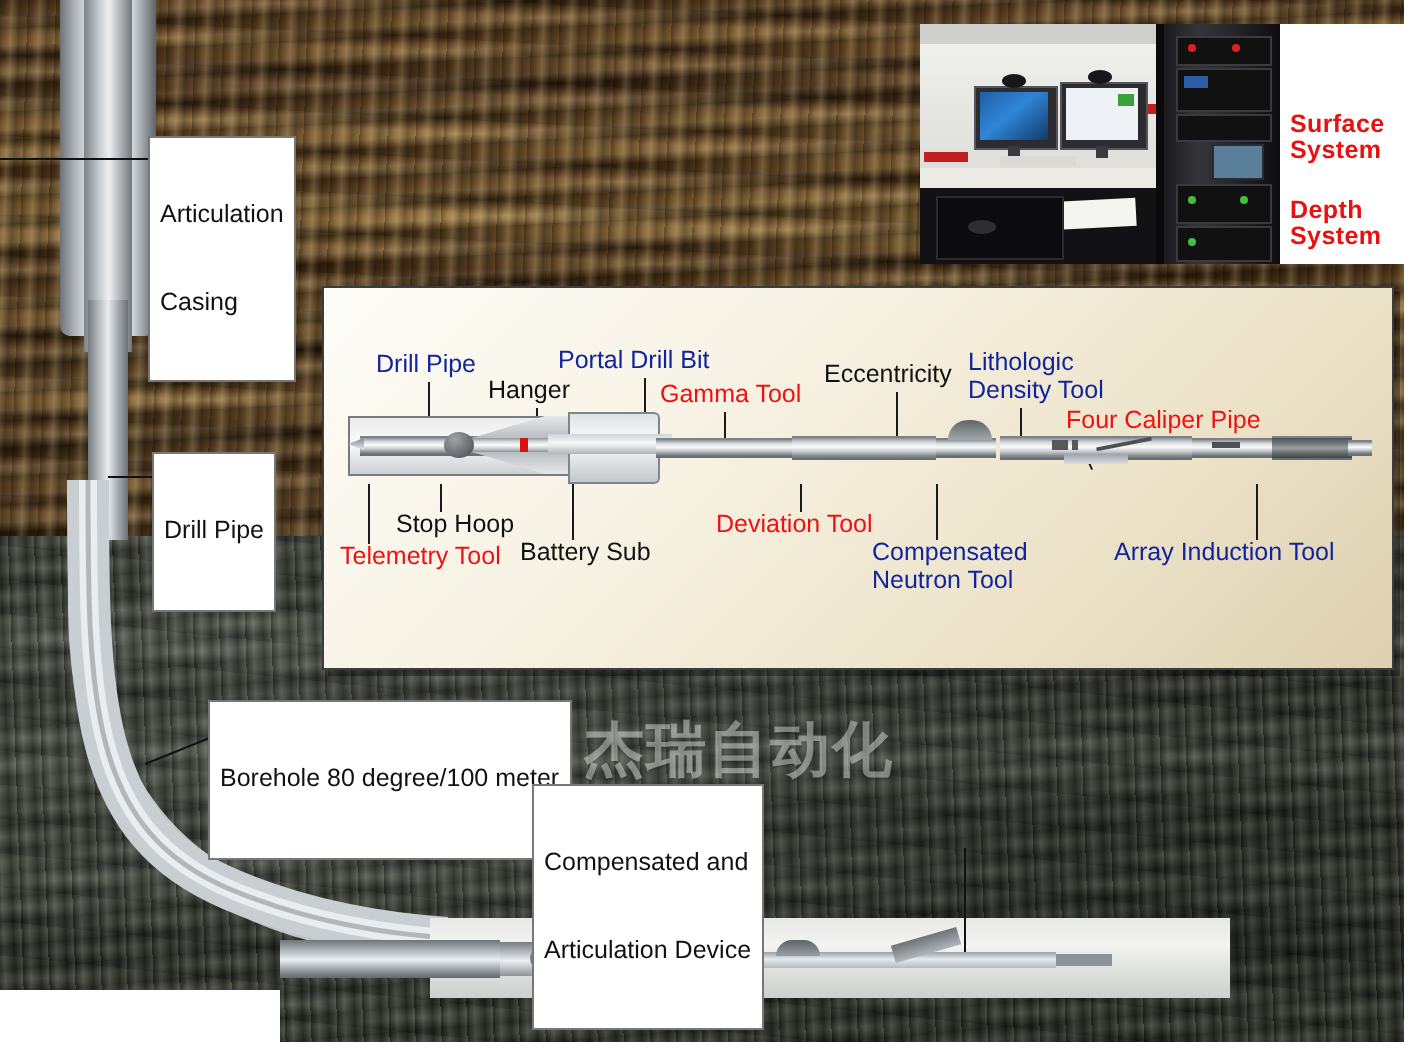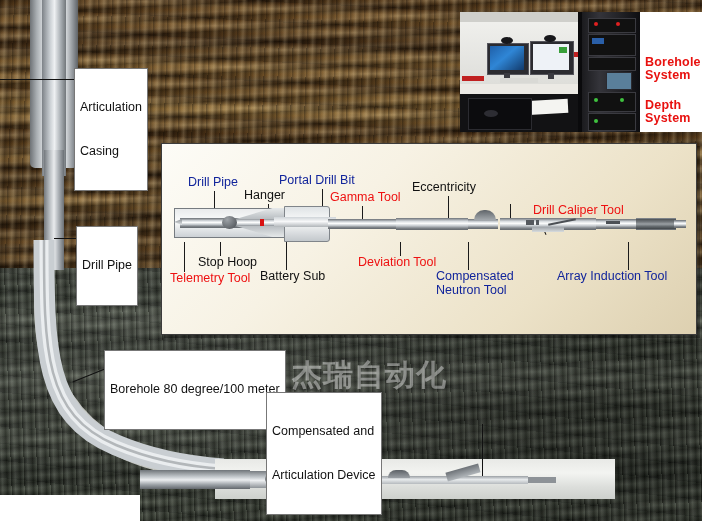--- a/index.html
+++ b/index.html
@@ -184,21 +184,21 @@
       <div class="ph-rack-panel" style="left:128px;top:80px;width:46px;height:18px;"></div>
       <div class="ph-led" style="left:134px;top:86px;width:4px;height:4px;background:#3fc23f;"></div>
       <div class="ph-led" style="left:160px;top:86px;width:4px;height:4px;background:#3fc23f;"></div>
       <div class="ph-rack-panel" style="left:128px;top:101px;width:46px;height:16px;"></div>
       <div class="ph-led" style="left:134px;top:107px;width:4px;height:4px;background:#3fc23f;"></div>
       <div style="position:absolute;left:118px;top:0;width:4px;height:120px;background:#0a0a0c;"></div>
     </div>
   </div>
 
   <div id="label-surface">
-    <div>Borehole</div>
+    <div>Surface</div>
     <div>System</div>
   </div>
   <div id="label-depth">
     <div>Depth</div>
     <div>System</div>
   </div>
 
   <div class="callout-line" style="left:0px;top:79px;width:74px;"></div>
   <div class="callout" style="left:74px;top:68px;">
     <div>Articulation</div>
@@ -233,23 +233,27 @@
 
     <div class="lbl blue" style="left:117px;top:30px;">Portal Drill Bit</div>
     <div class="ldr" style="left:160px;top:45px;height:25px;"></div>
 
     <div class="lbl red" style="left:168px;top:47px;">Gamma Tool</div>
     <div class="ldr" style="left:200px;top:62px;height:16px;"></div>
 
     <div class="lbl black" style="left:250px;top:37px;text-align:center;">Eccentricity</div>
     <div class="ldr" style="left:286px;top:52px;height:24px;"></div>
 
+    <div class="lbl blue" style="left:322px;top:31px;">
+      <div>Lithologic</div>
+      <div>Density Tool</div>
+    </div>
     <div class="ldr" style="left:348px;top:60px;height:18px;"></div>
 
-    <div class="lbl red" style="left:371px;top:60px;">Drill Caliper Tool</div>
+    <div class="lbl red" style="left:371px;top:60px;">Four Caliper Pipe</div>
     <div style="position:absolute;left:378px;top:76px;width:16px;height:1px;background:#1a1a1a;transform:rotate(66deg);transform-origin:0 0;"></div>
 
     <div id="tstring">
 
       <div class="hangerbox" style="left:0px;top:2px;width:150px;height:28px;"></div>
 
       <div class="seg" style="left:6px;top:12px;width:96px;height:8px;"></div>
       <div class="tip" style="left:0px;top:13px;width:8px;height:6px;
            background:linear-gradient(180deg,#8b9095,#e3e6e8);clip-path:polygon(0 50%,100% 0,100% 100%);"></div>
       <div style="position:absolute;left:48px;top:10px;width:15px;height:13px;border-radius:50%;

